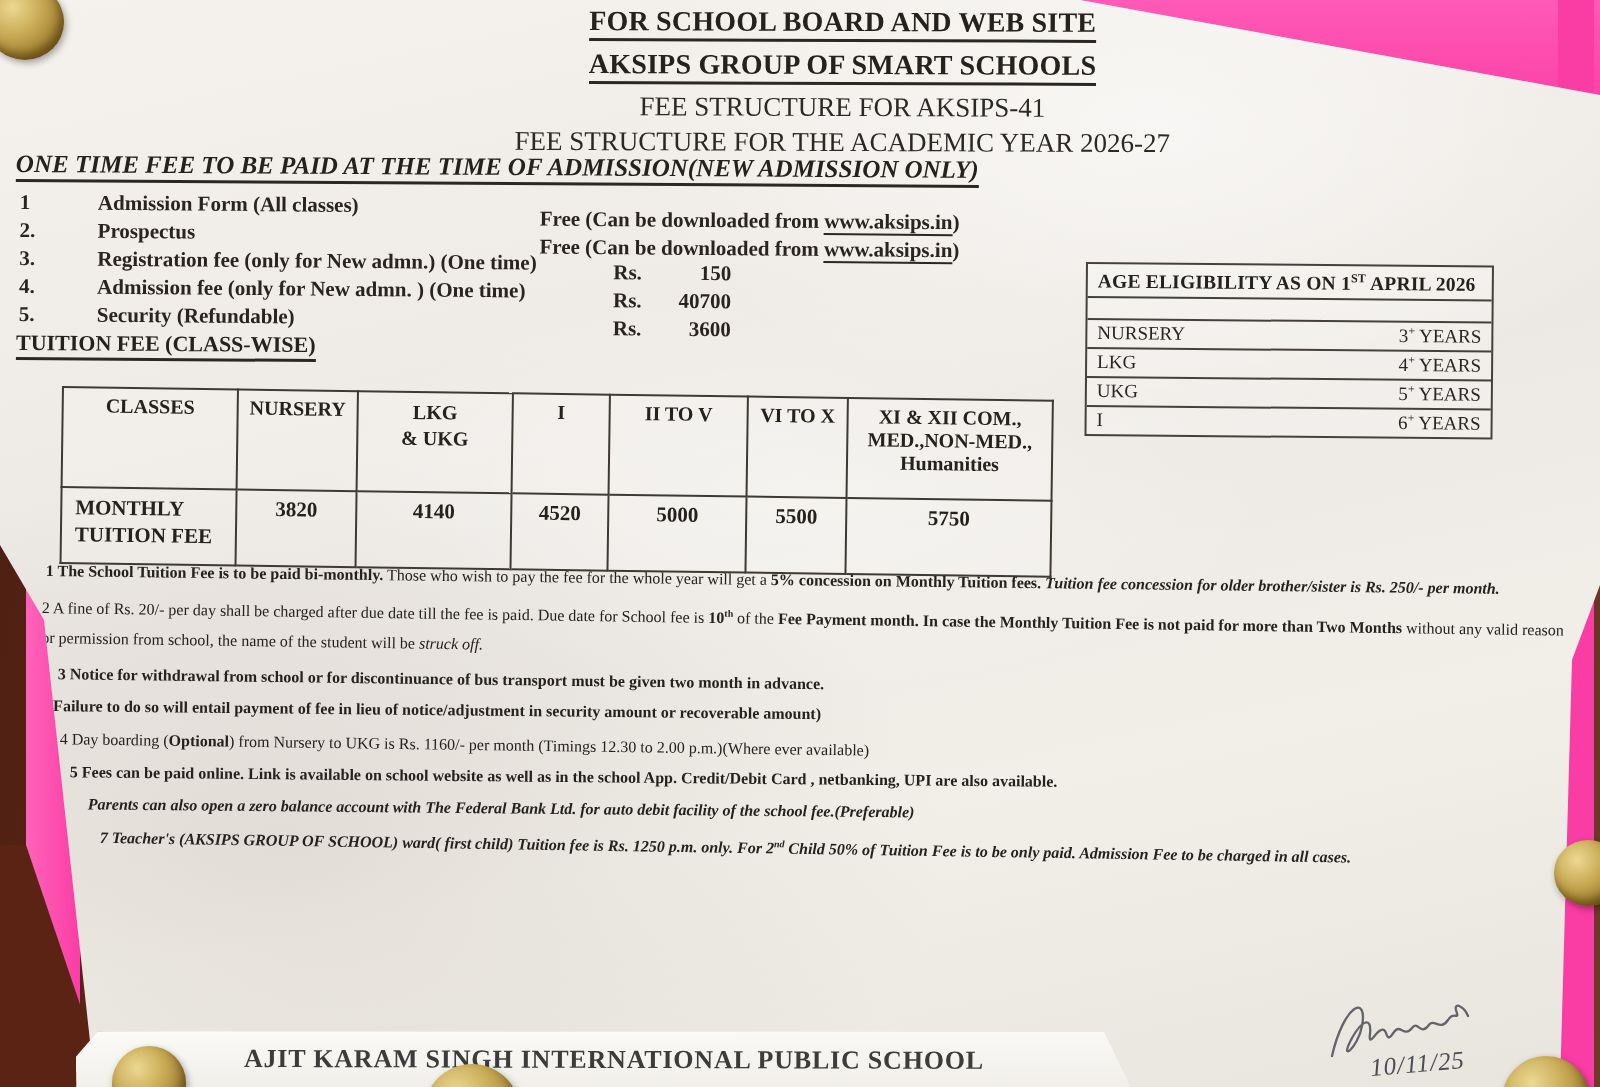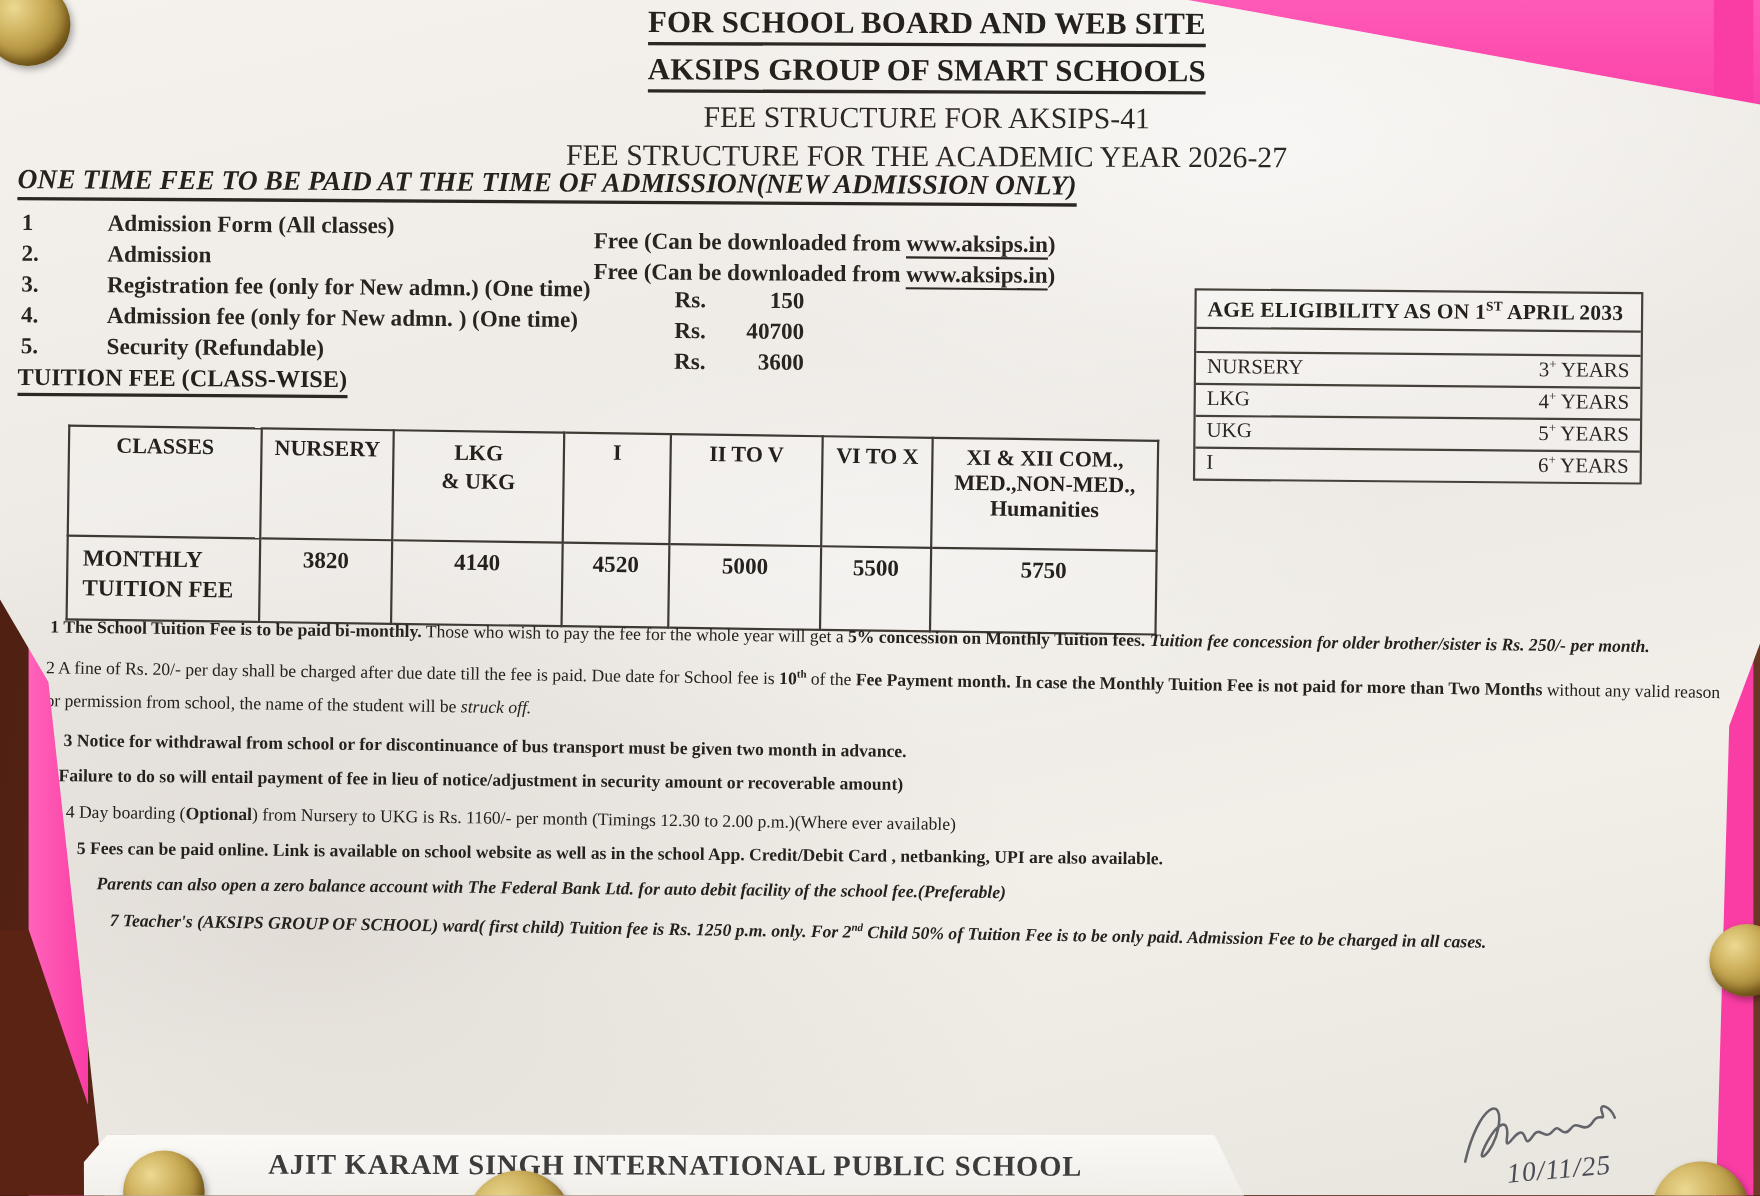--- a/index.html
+++ b/index.html
@@ -126,21 +126,21 @@
     </div>
 
     <div class="fee-list">
       <div class="fee-row">
         <span class="fee-num">1</span>
         <span class="fee-label">Admission Form (All classes)</span>
         <span class="fee-free"><span>Free (Can be downloaded from </span><span class="lnk">www.aksips.in</span><span>)</span></span>
       </div>
       <div class="fee-row">
         <span class="fee-num">2.</span>
-        <span class="fee-label">Admission</span>
+        <span class="fee-label">Prospectus</span>
         <span class="fee-free"><span>Free (Can be downloaded from </span><span class="lnk">www.aksips.in</span><span>)</span></span>
       </div>
       <div class="fee-row">
         <span class="fee-num">3.</span>
         <span class="fee-label">Registration fee (only for New admn.)  (One time)</span>
         <span class="fee-rs">Rs.</span>
         <span class="fee-amt">150</span>
       </div>
       <div class="fee-row">
         <span class="fee-num">4.</span>
@@ -154,21 +154,21 @@
         <span class="fee-rs">Rs.</span>
         <span class="fee-amt">3600</span>
       </div>
     </div>
 
     <div class="tuition-title">
       <span>TUITION FEE (CLASS-WISE)</span>
     </div>
 
     <div class="age-table">
-      <div class="age-title"><span>AGE ELIGIBILITY AS ON 1</span><sup>ST</sup><span> APRIL 2033</span></div>
+      <div class="age-title"><span>AGE ELIGIBILITY AS ON 1</span><sup>ST</sup><span> APRIL 2026</span></div>
       <div class="age-empty"></div>
       <div class="age-row">
         <span>NURSERY</span>
         <span><span>3</span><sup>+</sup><span> YEARS</span></span>
       </div>
       <div class="age-row">
         <span>LKG</span>
         <span><span>4</span><sup>+</sup><span> YEARS</span></span>
       </div>
       <div class="age-row">

